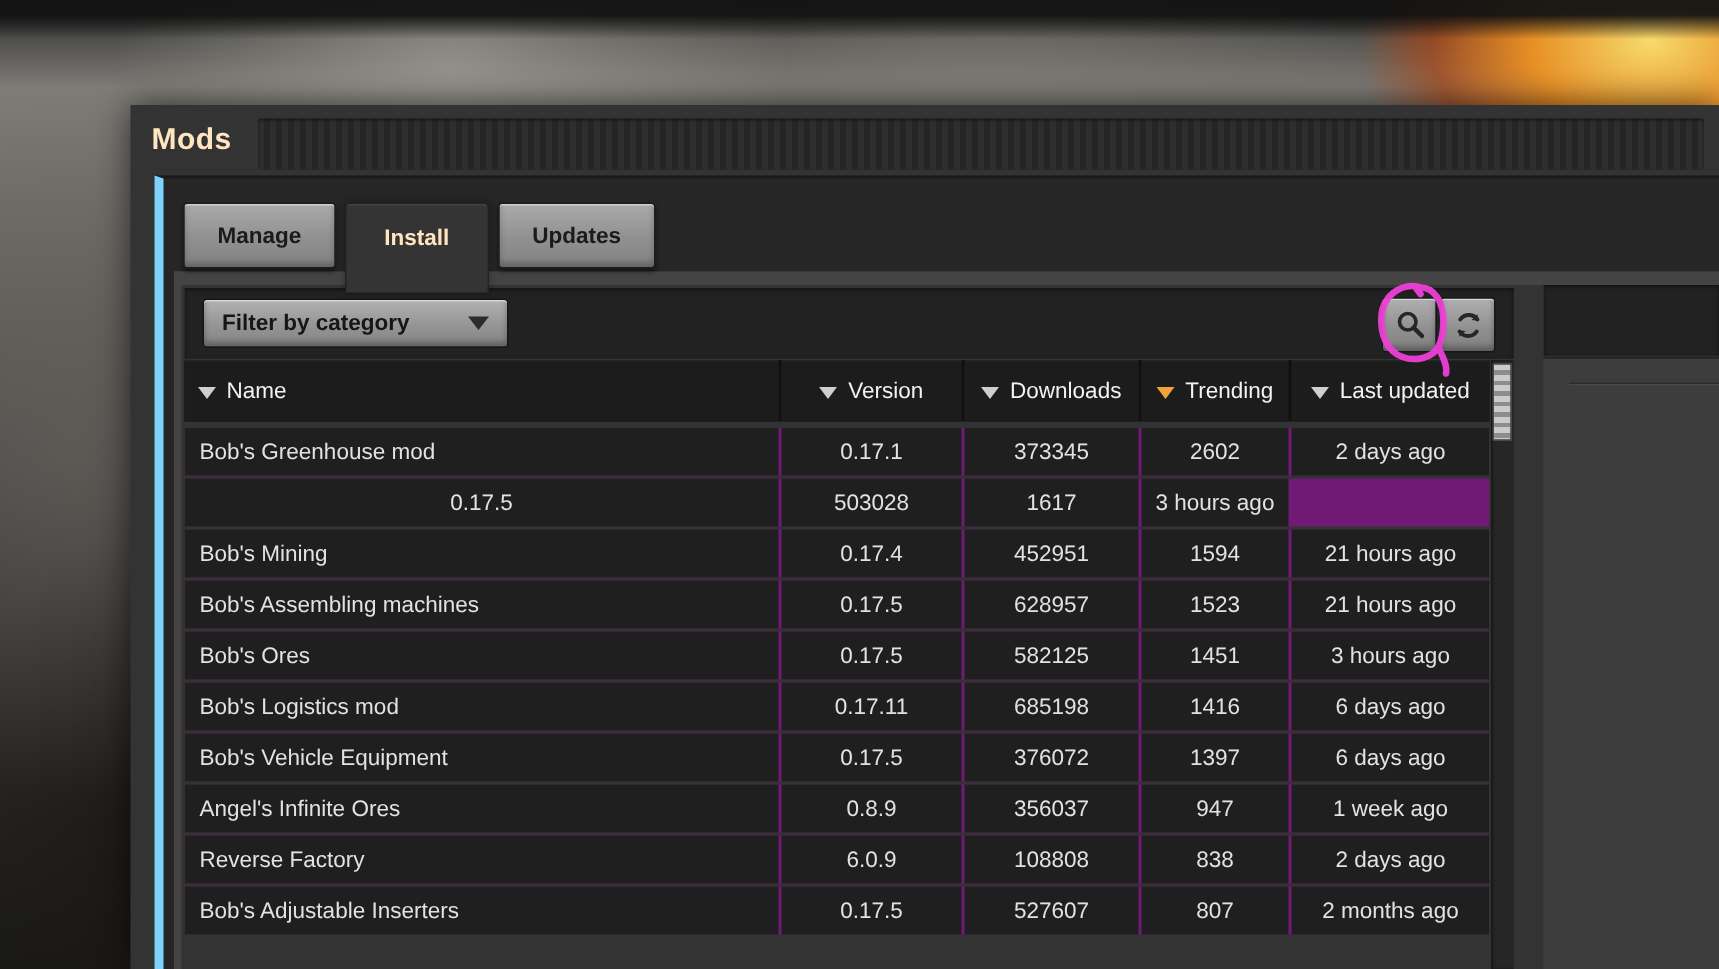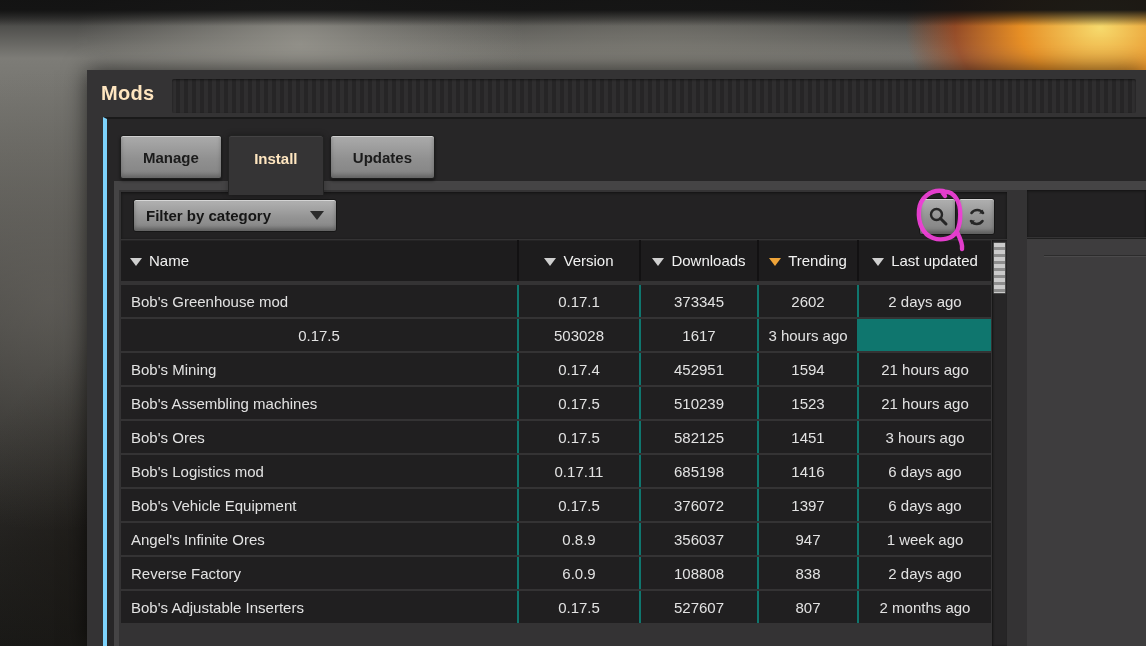--- a/index.html
+++ b/index.html
@@ -25,21 +25,21 @@
   .dialog{position:absolute;left:87px;top:70px;right:0;bottom:0;
           background:#343334;box-shadow:0 0 22px rgba(0,0,0,.65);}
   .titlebar{position:absolute;left:0;top:0;right:0;height:47px;border-radius:11px;}
   .title{position:absolute;left:14px;top:12px;font-size:20px;font-weight:700;
          color:#ffe6c0;letter-spacing:.3px;}
   .drag{position:absolute;left:85px;top:9px;right:10px;height:34px;border-radius:2px;
         background:repeating-linear-gradient(90deg,#2f2e2f 0 4px,#262526 4px 8px);
         box-shadow:inset 0 1px 2px rgba(0,0,0,.5);}
 
   .inner{position:absolute;left:16px;top:47px;right:0;bottom:0;background:#272627;
-         border-top:2px solid #1a1a1a;border-left:4px solid #7dd3fc;}
+         border-top:2px solid #1a1a1a;border-left:6px solid #7dd3fc;}
 
   
   .tabbar{position:absolute;left:13px;top:16px;display:flex;align-items:flex-start;gap:6px;z-index:3;}
   .tab{height:44px;min-width:96px;padding:0 22px;box-sizing:border-box;
        display:flex;align-items:center;justify-content:center;
        font-size:15px;font-weight:700;color:#1b1b1b;cursor:pointer;
        background:linear-gradient(#ababab,#909090 55%,#838383);
        border:1px solid #1c1c1c;border-radius:3px;
        box-shadow:inset 0 1px 0 #cfcfcf, inset 0 -3px 4px rgba(0,0,0,.25), 0 2px 3px rgba(0,0,0,.45);}
   .tab.active{height:60px;background:#353435;color:#ffe6c0;
@@ -81,21 +81,21 @@
   .thead{position:absolute;left:0;top:48px;width:870px;background:#121112;}
   .hcell{height:41px;background:#1d1c1d;color:#f2f2f2;font-size:15px;font-weight:400;
          display:flex;align-items:center;justify-content:center;gap:7px;cursor:pointer;
          box-shadow:inset 0 1px 0 rgba(255,255,255,.04);}
   .hcell:first-child{justify-content:flex-start;padding-left:9px;}
   .sortcaret{width:0;height:0;border-left:6px solid transparent;border-right:6px solid transparent;
              border-top:8px solid #cfcfcf;margin-top:2px;}
   .sortcaret.on{border-top-color:#efa439;}
 
   .rows{position:absolute;left:0;top:93px;width:870px;bottom:0;overflow:hidden;}
-  .trow{margin-bottom:2px;background:#0f766e;cursor:pointer;}
+  .trow{margin-bottom:2px;background:#701a75;cursor:pointer;}
   .tcell{height:32px;background:#201f20;color:#e2e2e2;font-size:15px;
          display:flex;align-items:center;justify-content:center;}
   .tcell.name{justify-content:flex-start;padding-left:10px;}
 
   
   .vscroll{position:absolute;right:0;top:48px;width:15px;bottom:0;background:#272627;
            box-shadow:inset 1px 0 2px rgba(0,0,0,.5);}
   .vthumb{position:absolute;left:1px;top:2px;width:13px;height:52px;border:1px solid #4a4a4a;
           box-sizing:border-box;border-radius:1px;cursor:pointer;
           background:repeating-linear-gradient(180deg,#cbcbcb 0 4px,#8d8d8d 4px 7px);}
@@ -197,21 +197,21 @@
               <div class="trow grid">
                 <div class="tcell name">Bob's Mining</div>
                 <div class="tcell">0.17.4</div>
                 <div class="tcell">452951</div>
                 <div class="tcell">1594</div>
                 <div class="tcell">21 hours ago</div>
               </div>
               <div class="trow grid">
                 <div class="tcell name">Bob's Assembling machines</div>
                 <div class="tcell">0.17.5</div>
-                <div class="tcell">510239</div>
+                <div class="tcell">628957</div>
                 <div class="tcell">1523</div>
                 <div class="tcell">21 hours ago</div>
               </div>
               <div class="trow grid">
                 <div class="tcell name">Bob's Ores</div>
                 <div class="tcell">0.17.5</div>
                 <div class="tcell">582125</div>
                 <div class="tcell">1451</div>
                 <div class="tcell">3 hours ago</div>
               </div>

